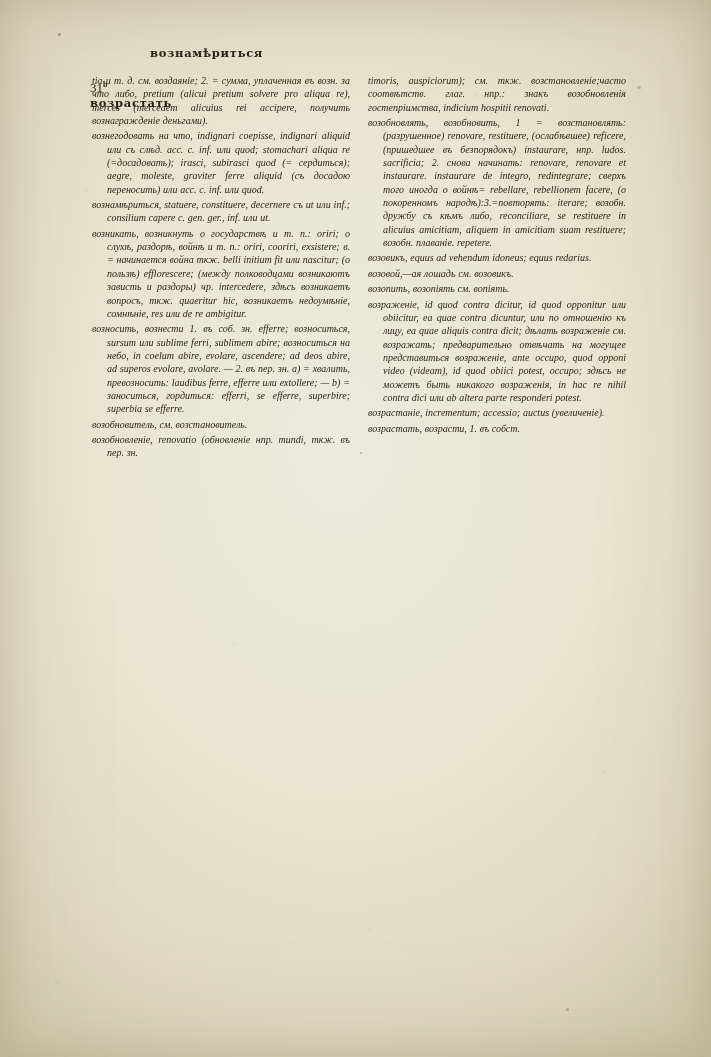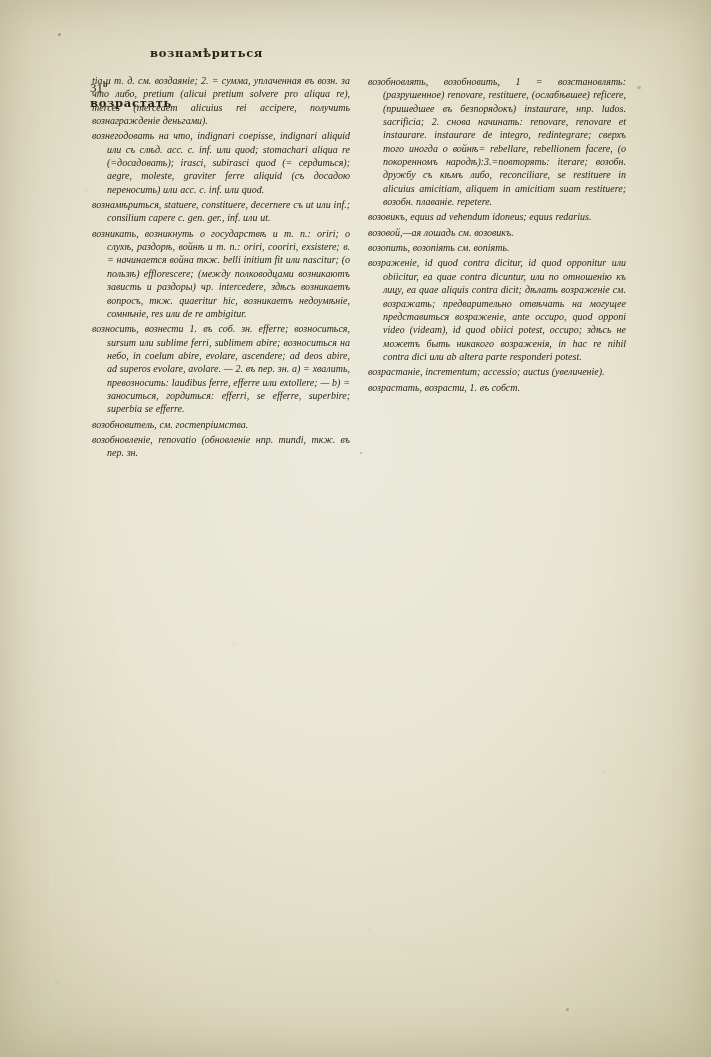--- a/index.html
+++ b/index.html
@@ -146,24 +146,25 @@
     <div class="rh-right">возрастать</div>
   </div>
 
   <div id="columns">
     <div class="col" id="col-left">
         <p class="entry cont">tia и т. д. см. воздаяніе; 2. = сумма, уплаченная въ возн. за что либо, pretium (alicui pretium solvere pro aliqua re), merces (mercedem alicuius rei accipere, получить вознагражденіе деньгами).</p>
         <p class="entry gap-before">вознегодовать на что, indignari coepisse, indignari aliquid или съ слѣд. acc. c. inf. или quod; stomachari aliqua re (=досадовать); irasci, subirasci quod (= сердиться); aegre, moleste, graviter ferre aliquid (съ досадою переносить) или acc. c. inf. или quod.</p>
         <p class="entry gap-before">вознамѣриться, statuere, constituere, decernere съ ut или inf.; consilium capere c. gen. ger., inf. или ut.</p>
         <p class="entry gap-before">возникать, возникнуть о государствѣ и т. п.: oriri; о слухѣ, раздорѣ, войнѣ и т. п.: oriri, cooriri, exsistere; в. = начинается война ткж. belli initium fit или nascitur; (о пользѣ) efflorescere; (между полководцами возникаютъ зависть и раздоры) чр. intercedere, здѣсь возникаетъ вопросъ, ткж. quaeritur hic, возникаетъ недоумѣніе, сомнѣніе, res или de re ambigitur.</p>
         <p class="entry gap-before">возносить, вознести 1. въ соб. зн. efferre; возноситься, sursum или sublime ferri, sublimem abire; возноситься на небо, in coelum abire, evolare, ascendere; ad deos abire, ad superos evolare, avolare. — 2. въ пер. зн. a) = хвалить, превозносить: laudibus ferre, efferre или extollere; — b) = заноситься, гордиться: efferri, se efferre, superbire; superbia se efferre.</p>
-        <p class="entry gap-before">возобновитель, см. гостепріимства.</p>
+        <p class="entry gap-before">возобновитель, см. возстановитель.</p>
         <p class="entry gap-before">возобновленіе, renovatio (обновленіе нпр. mundi, ткж. въ пер. зн.</p>
       </div>
     <div class="col" id="col-right">
+        <p class="entry cont">timoris, auspiciorum); см. ткж. возстановленіе;часто соотвѣтств. глаг. нпр.: знакъ возобновленія гостепріимства, indicium hospitii renovati.</p>
         <p class="entry gap-before">возобновлять, возобновить, 1 = возстановлять: (разрушенное) renovare, restituere, (ослабѣвшее) reficere, (пришедшее въ безпорядокъ) instaurare, нпр. ludos. sacrificia; 2. снова начинать: renovare, renovare et instaurare. instaurare de integro, redintegrare; сверхъ того иногда о войнѣ= rebellare, rebellionem facere, (о покоренномъ народѣ):3.=повторять: iterare; возобн. дружбу съ кѣмъ либо, reconciliare, se restituere in alicuius amicitiam, aliquem in amicitiam suam restituere; возобн. плаваніе. repetere.</p>
         <p class="entry gap-before">возовикъ, equus ad vehendum idoneus; equus redarius.</p>
         <p class="entry gap-before">возовой,—ая лошадь см. возовикъ.</p>
         <p class="entry gap-before">возопить, возопіять см. вопіять.</p>
         <p class="entry gap-before">возраженіе, id quod contra dicitur, id quod opponitur или obiicitur, ea quae contra dicuntur, или по отношенію къ лицу, ea quae aliquis contra dicit; дѣлать возраженіе см. возражать; предварительно отвѣчать на могущее представиться возраженіе, ante occupo, quod opponi video (videam), id quod obiici potest, occupo; здѣсь не можетъ быть никакого возраженія, in hac re nihil contra dici или ab altera parte responderi potest.</p>
         <p class="entry gap-before">возрастаніе, incrementum; accessio; auctus (увеличеніе).</p>
         <p class="entry gap-before">возрастать, возрасти, 1. въ собст.</p>
       </div>
   </div>
 

